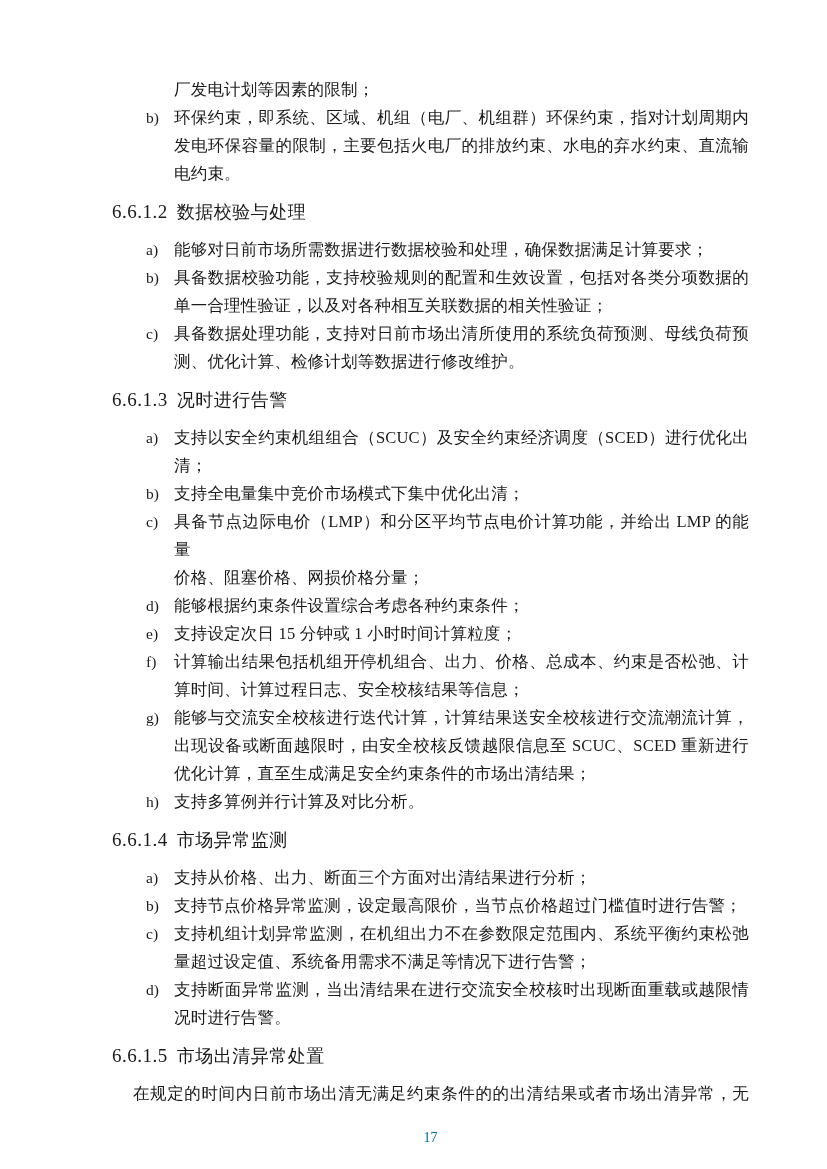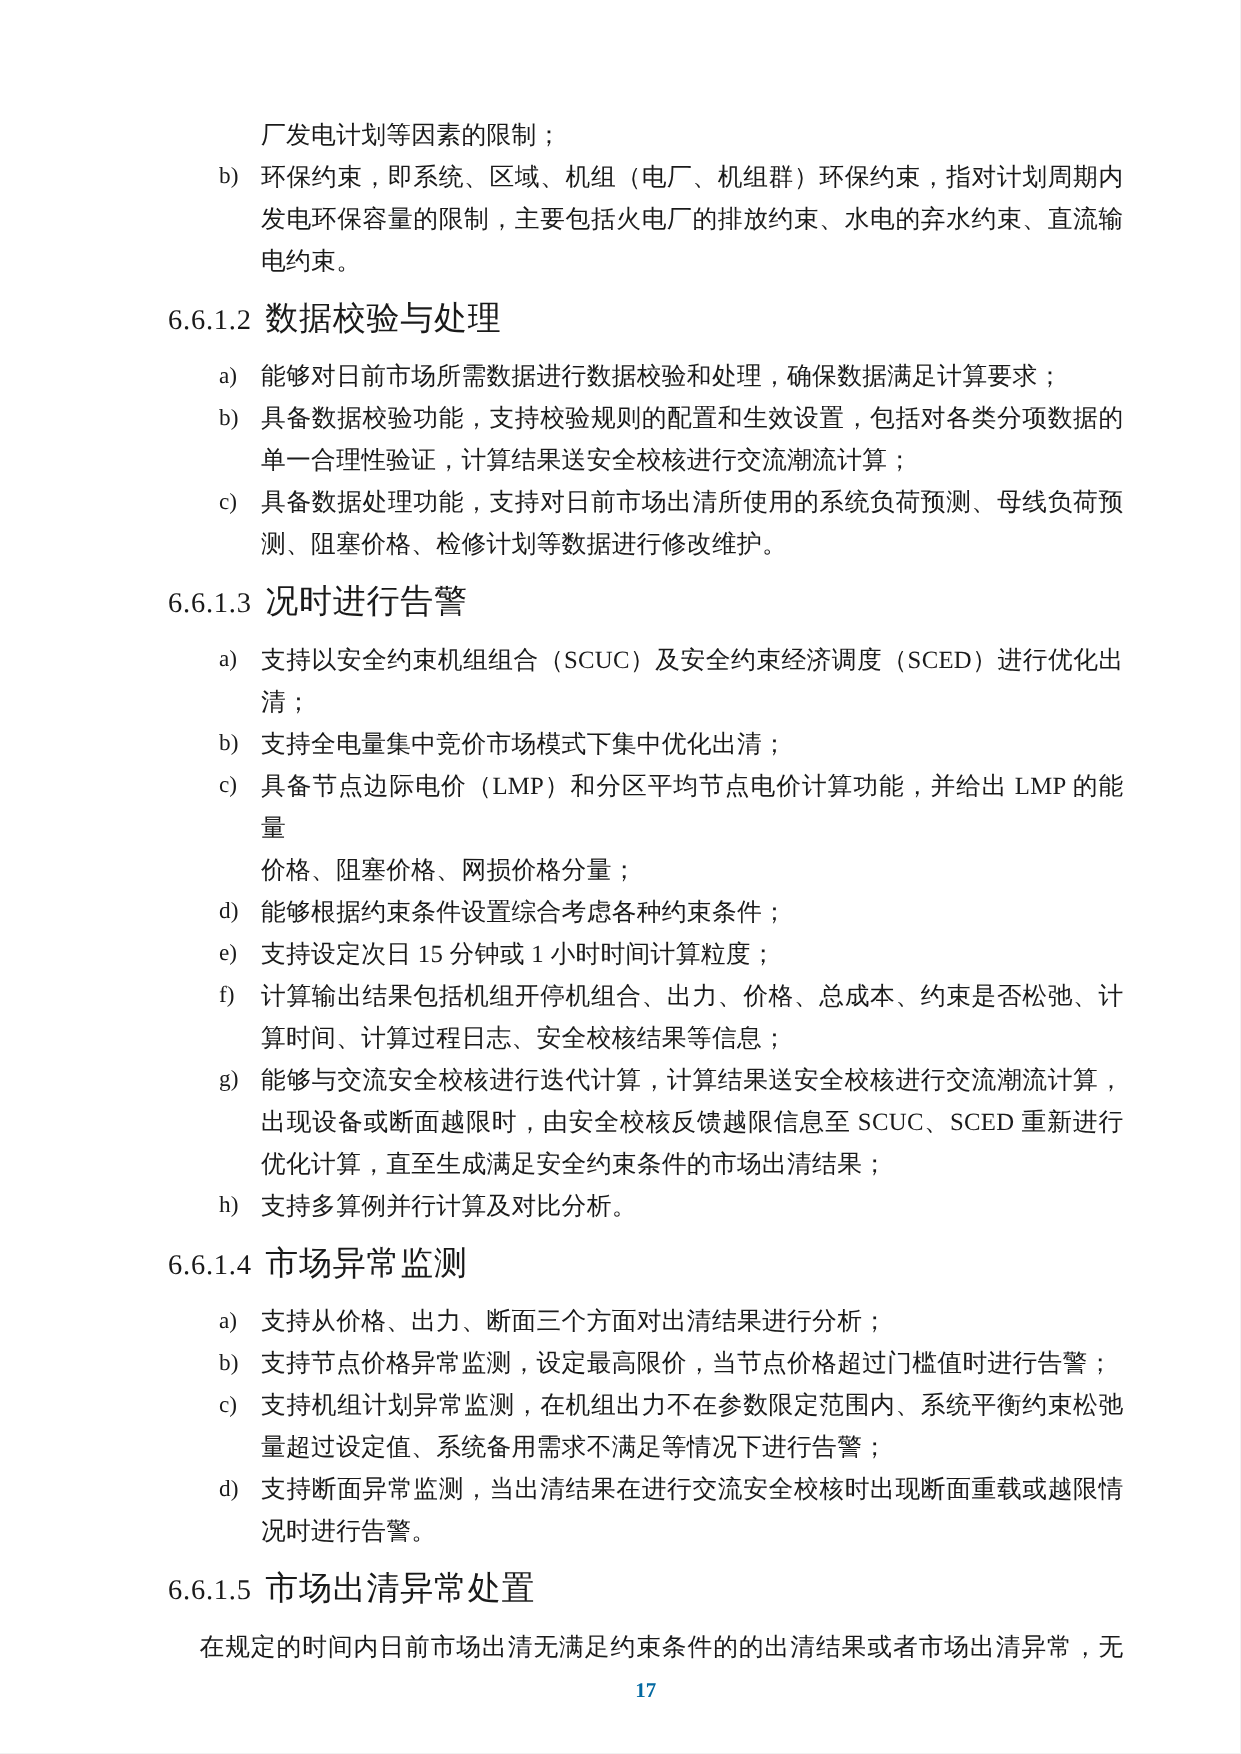--- a/index.html
+++ b/index.html
@@ -46,33 +46,33 @@
   .heading {
     margin: 9.5px 0;
     line-height: 28px;
   }
   .heading .sec-num {
     font-size: 19px;
     margin-right: 9px;
     letter-spacing: 0.5px;
   }
   .heading .sec-title {
-    font-size: 22px;
+    font-size: 18px;
     letter-spacing: 0.5px;
+    font-family: Liberation Mono, monospace;
   }
   .closing {
     text-indent: 21px;
   }
   .page-num {
     text-align: center;
-    margin-top: 3px;
+    margin-top: 17px;
     font-size: 14px;
     line-height: 26px;
     color: #0369a1;
-    font-weight: bold;
   }
 </style>
 </head>
 <body>
 
 <div class="page">
   <div class="content">
 
     <div class="item">
       <div class="ln">厂发电计划等因素的限制；</div>
@@ -88,26 +88,26 @@
     <div class="heading">
       <span class="sec-num">6.6.1.2</span><span class="sec-title">数据校验与处理</span>
     </div>
     <div class="item">
       <span class="label">a)</span>
       <div class="ln">能够对日前市场所需数据进行数据校验和处理，确保数据满足计算要求；</div>
     </div>
     <div class="item">
       <span class="label">b)</span>
       <div class="ln fill">具备数据校验功能，支持校验规则的配置和生效设置，包括对各类分项数据的</div>
-      <div class="ln">单一合理性验证，计算结果送安全校核进行交流潮流计算；</div>
+      <div class="ln">单一合理性验证，以及对各种相互关联数据的相关性验证；</div>
     </div>
     <div class="item">
       <span class="label">c)</span>
       <div class="ln fill">具备数据处理功能，支持对日前市场出清所使用的系统负荷预测、母线负荷预</div>
-      <div class="ln">测、阻塞价格、检修计划等数据进行修改维护。</div>
+      <div class="ln">测、优化计算、检修计划等数据进行修改维护。</div>
     </div>
 
     <div class="heading">
       <span class="sec-num">6.6.1.3</span><span class="sec-title">况时进行告警</span>
     </div>
     <div class="item">
       <span class="label">a)</span>
       <div class="ln fill">支持以安全约束机组组合（SCUC）及安全约束经济调度（SCED）进行优化出</div>
       <div class="ln">清；</div>
     </div>

